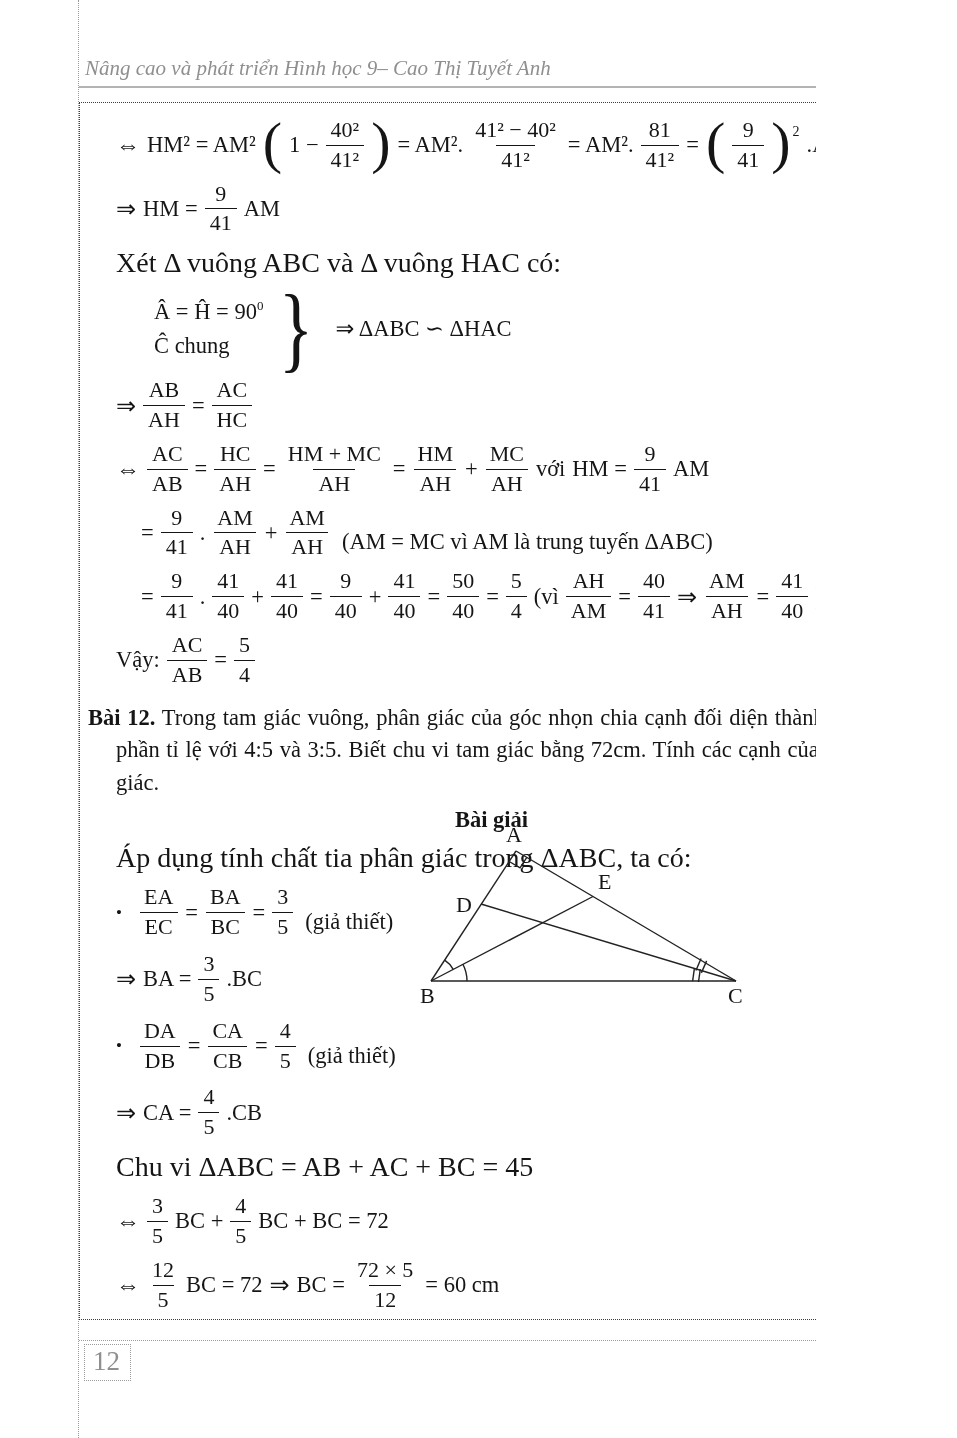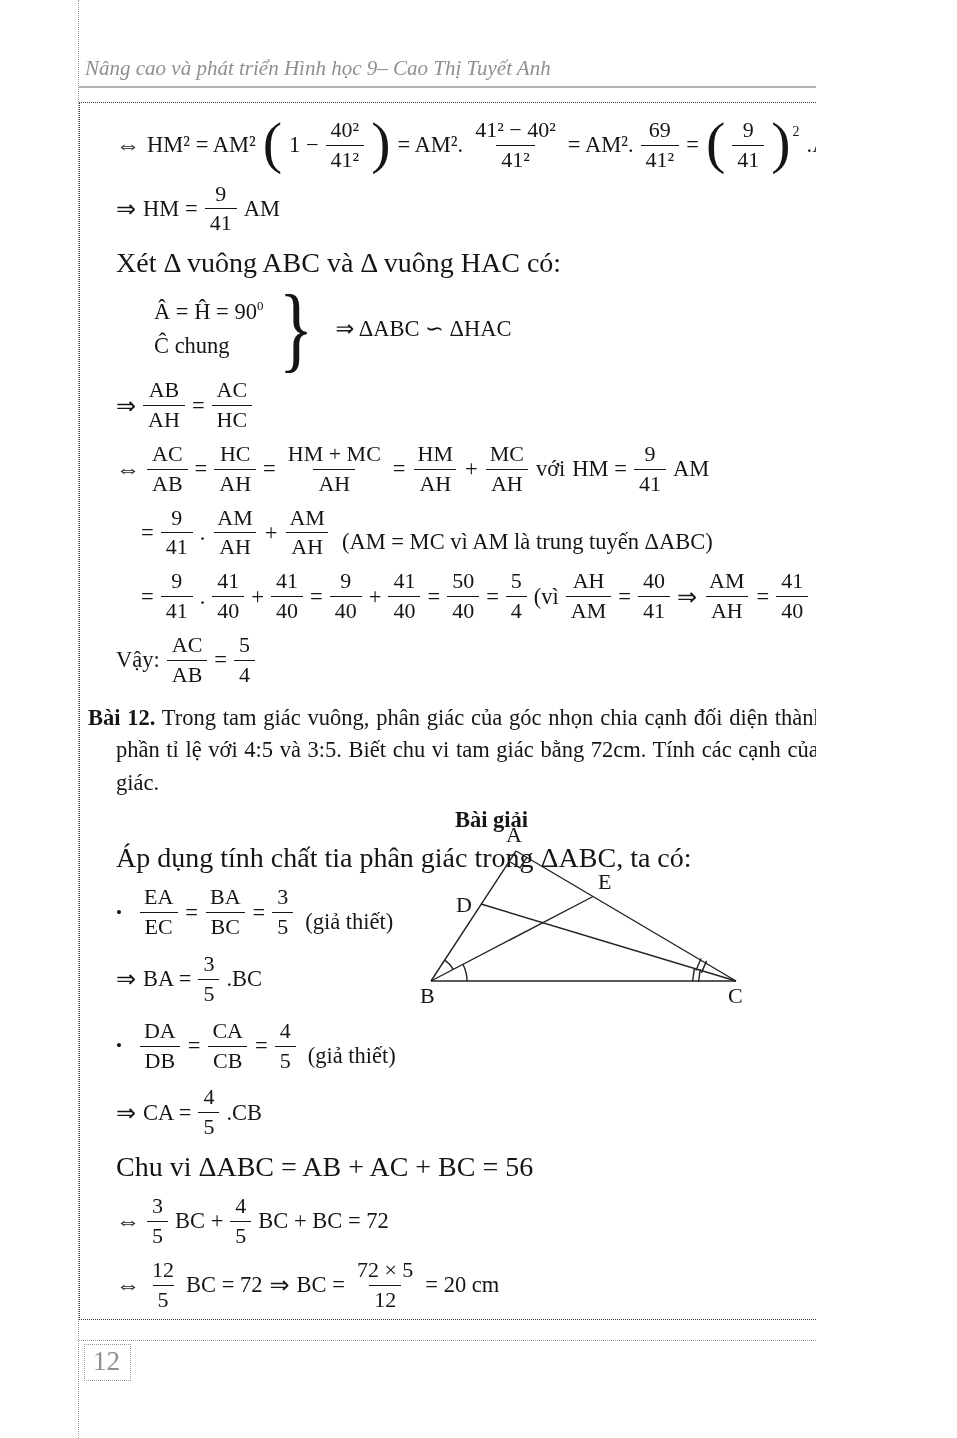--- a/index.html
+++ b/index.html
@@ -63,21 +63,21 @@
             <span class="d">41²</span>
           </span>
         <span class="bp">)</span>
         <span class="tk">= AM².</span>
         <span class="fr">
             <span class="n">41² − 40²</span>
             <span class="d">41²</span>
           </span>
         <span class="tk">= AM².</span>
         <span class="fr">
-            <span class="n">69</span>
+            <span class="n">81</span>
             <span class="d">41²</span>
           </span>
         <span class="tk">=</span>
         <span class="bp">(</span>
         <span class="fr">
             <span class="n">9</span>
             <span class="d">41</span>
           </span>
         <span class="bp">)</span>
         <span class="pexp">2</span>
@@ -305,21 +305,21 @@
       <div class="ml">
         <span class="tk arrow">⇒</span>
         <span class="tk">CA =</span>
         <span class="fr">
             <span class="n">4</span>
             <span class="d">5</span>
           </span>
         <span class="tk">.CB</span>
       </div>
 
-      <div class="text-line">Chu vi ΔABC = AB + AC + BC = 56</div>
+      <div class="text-line">Chu vi ΔABC = AB + AC + BC = 45</div>
 
       <div class="ml">
         <span class="tk arrow">⇔</span>
         <span class="fr">
             <span class="n">3</span>
             <span class="d">5</span>
           </span>
         <span class="tk">BC +</span>
         <span class="fr">
             <span class="n">4</span>
@@ -334,21 +334,21 @@
             <span class="n">12</span>
             <span class="d">5</span>
           </span>
         <span class="tk">BC = 72</span>
         <span class="tk arrow">⇒</span>
         <span class="tk">BC =</span>
         <span class="fr">
             <span class="n">72 × 5</span>
             <span class="d">12</span>
           </span>
-        <span class="tk">= 20 cm</span>
+        <span class="tk">= 60 cm</span>
       </div>
 
     </div>
 
     <div class="footer">
       <span class="pagebox">12</span>
     </div>
   </div>
 
   <div class="figure">

